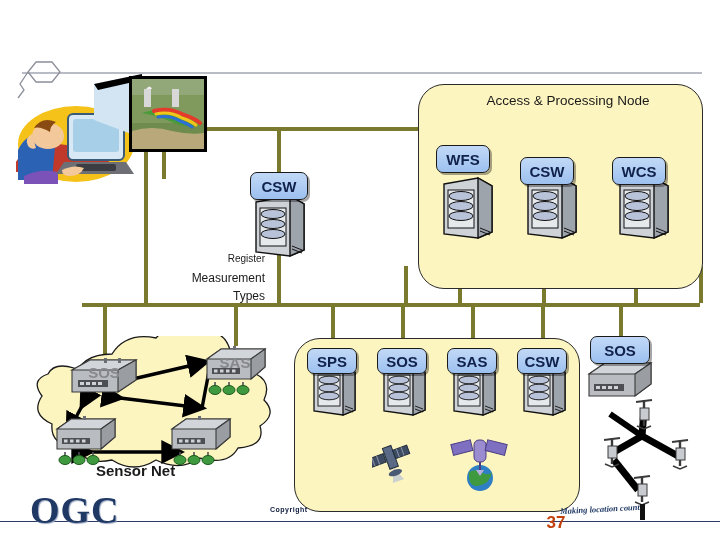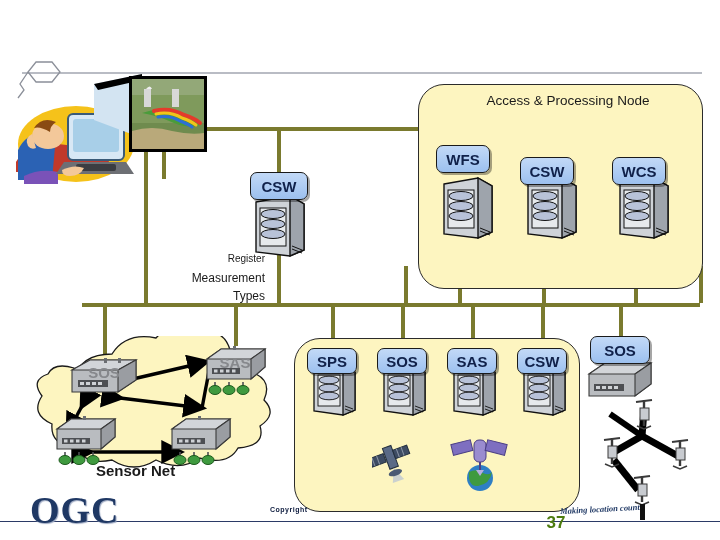--- a/index.html
+++ b/index.html
@@ -102,21 +102,21 @@
   .tagline{
     position:absolute;left:560px;top:504px;
     font-size:8.5px;font-style:italic;font-weight:bold;
     color:#1f3864;
     font-family:"Liberation Serif", serif;
     transform:rotate(-3deg);
   }
   .pagenum{
     position:absolute;left:536px;top:513px;width:40px;
     text-align:center;
-    font-size:17px;font-weight:bold;color:#4d7c0f;
+    font-size:17px;font-weight:bold;color:#c2410c;
     font-family:"Liberation Sans", sans-serif;
   }
   .footline{
     position:absolute;left:0;top:521px;width:720px;height:1px;background:#2b3a66;
   }
   .label-right{text-align:right;}
 </style>
 </head>
 <body>
 

